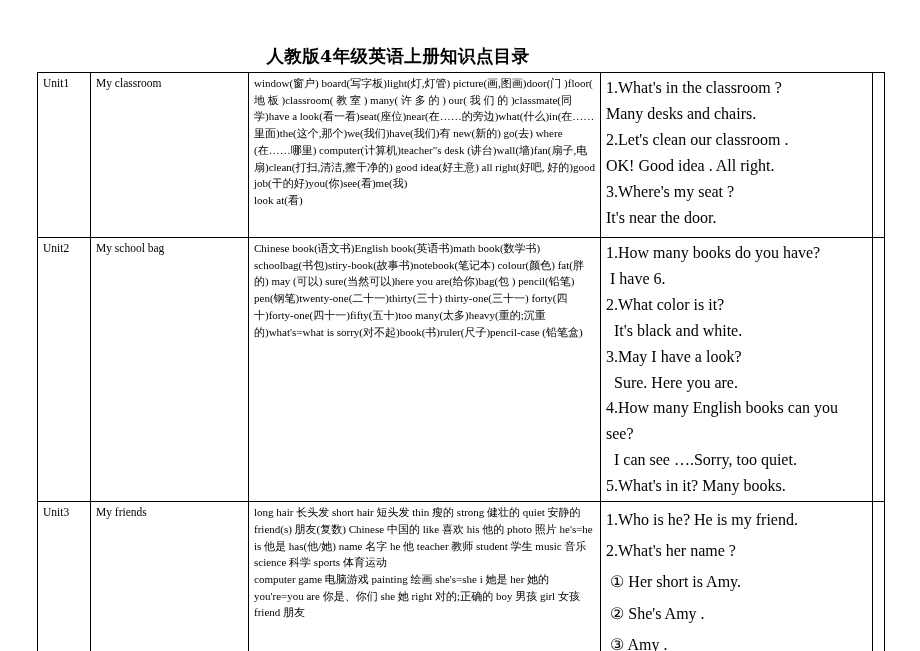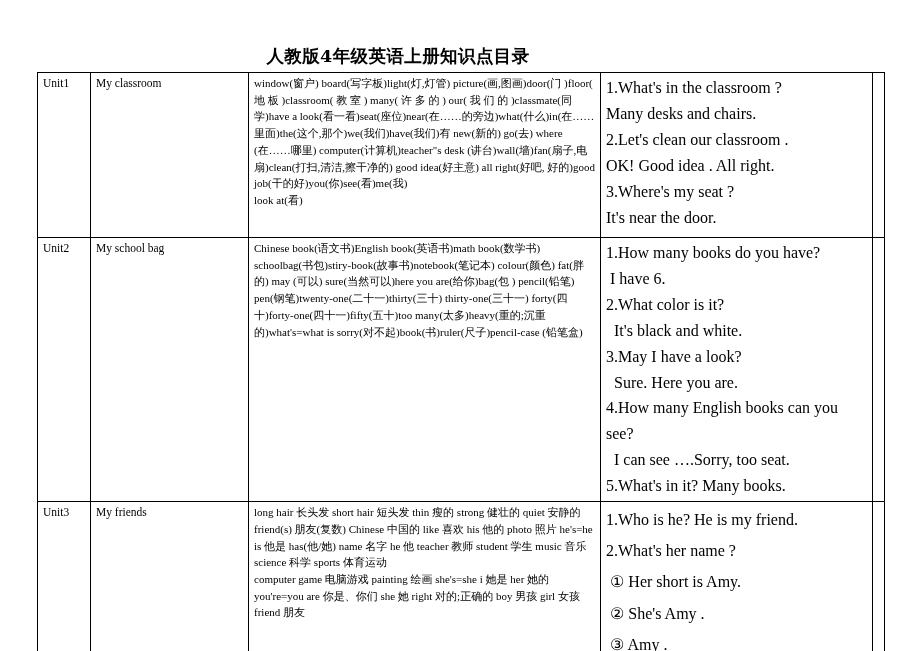--- a/index.html
+++ b/index.html
@@ -134,21 +134,21 @@
             <span class="ln">Chinese book(语文书)English book(英语书)math book(数学书) schoolbag(书包)stiry-book(故事书)notebook(笔记本) colour(颜色) fat(胖的)  may (可以)   sure(当然可以)here you are(给你)bag(包 ) pencil(铅笔) pen(钢笔)twenty-one(二十一)thirty(三十) thirty-one(三十一) forty(四十)forty-one(四十一)fifty(五十)too many(太多)heavy(重的;沉重的)what's=what is sorry(对不起)book(书)ruler(尺子)pencil-case (铅笔盒)</span>
           </td>
         <td class="struct-cell">
             <span class="ln">1.How many books do you have?</span>
             <span class="ln"> I have 6.</span>
             <span class="ln">2.What color is it?</span>
             <span class="ln">  It's black and white.</span>
             <span class="ln">3.May I have a look?</span>
             <span class="ln">  Sure. Here you are.</span>
             <span class="ln">4.How many English books can you see?</span>
-            <span class="ln">  I can see ….Sorry, too seat.</span>
+            <span class="ln">  I can see ….Sorry, too quiet.</span>
             <span class="ln">5.What's in it? Many books.</span>
           </td>
         <td class="extra-cell"></td>
       </tr>
 
       <tr class="r3">
         <td class="unit-cell">Unit3</td>
         <td class="topic-cell">My    friends</td>
         <td class="words-cell">
             <span class="ln">long hair 长头发 short hair 短头发 thin 瘦的 strong 健壮的 quiet 安静的  friend(s) 朋友(复数) Chinese 中国的  like 喜欢 his 他的  photo 照片 he's=he is 他是 has(他/她) name 名字  he 他   teacher 教师 student 学生 music 音乐 science 科学 sports 体育运动</span>

